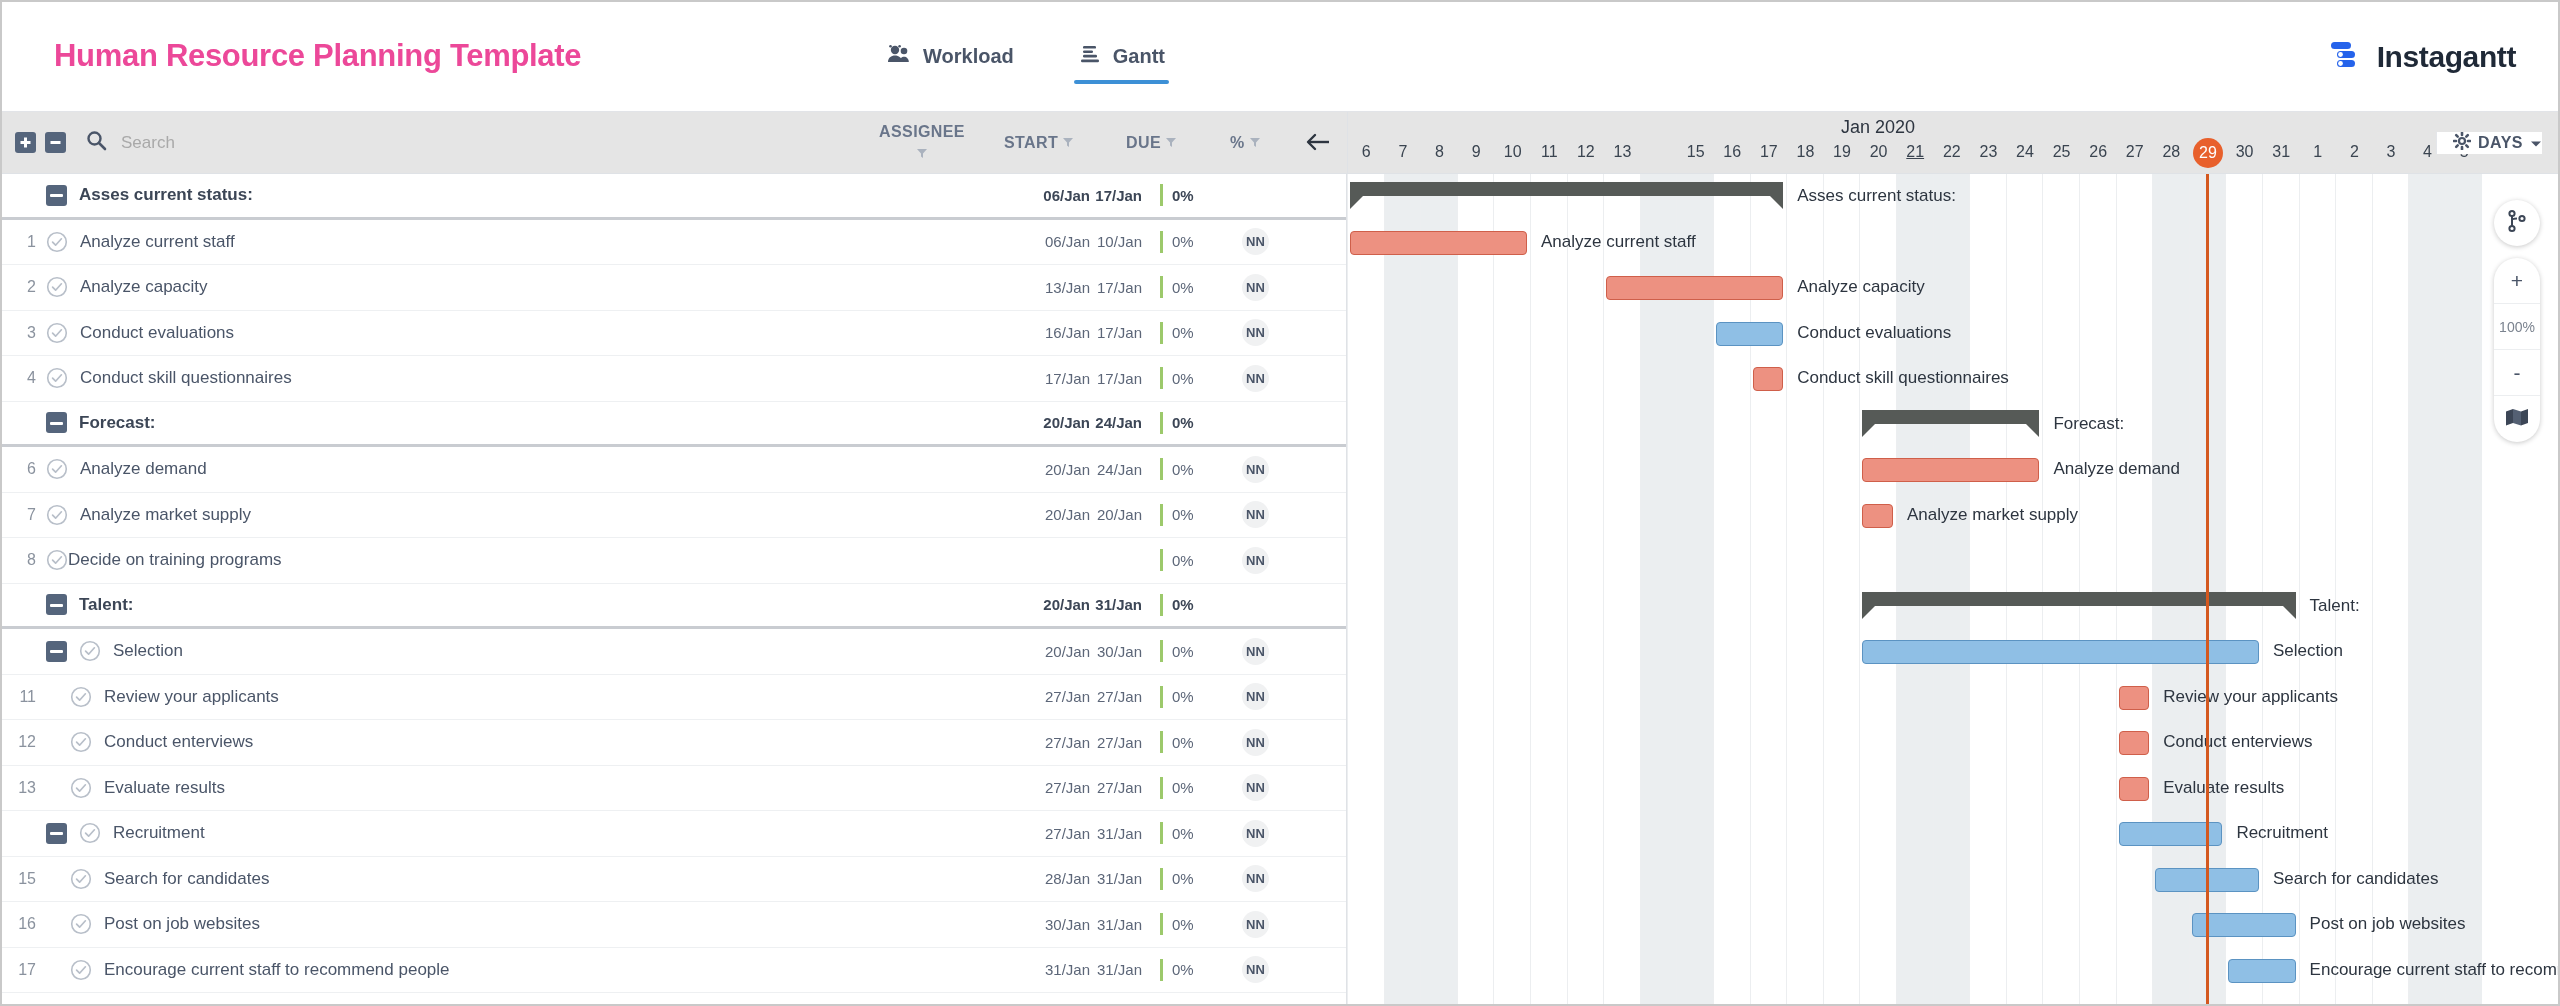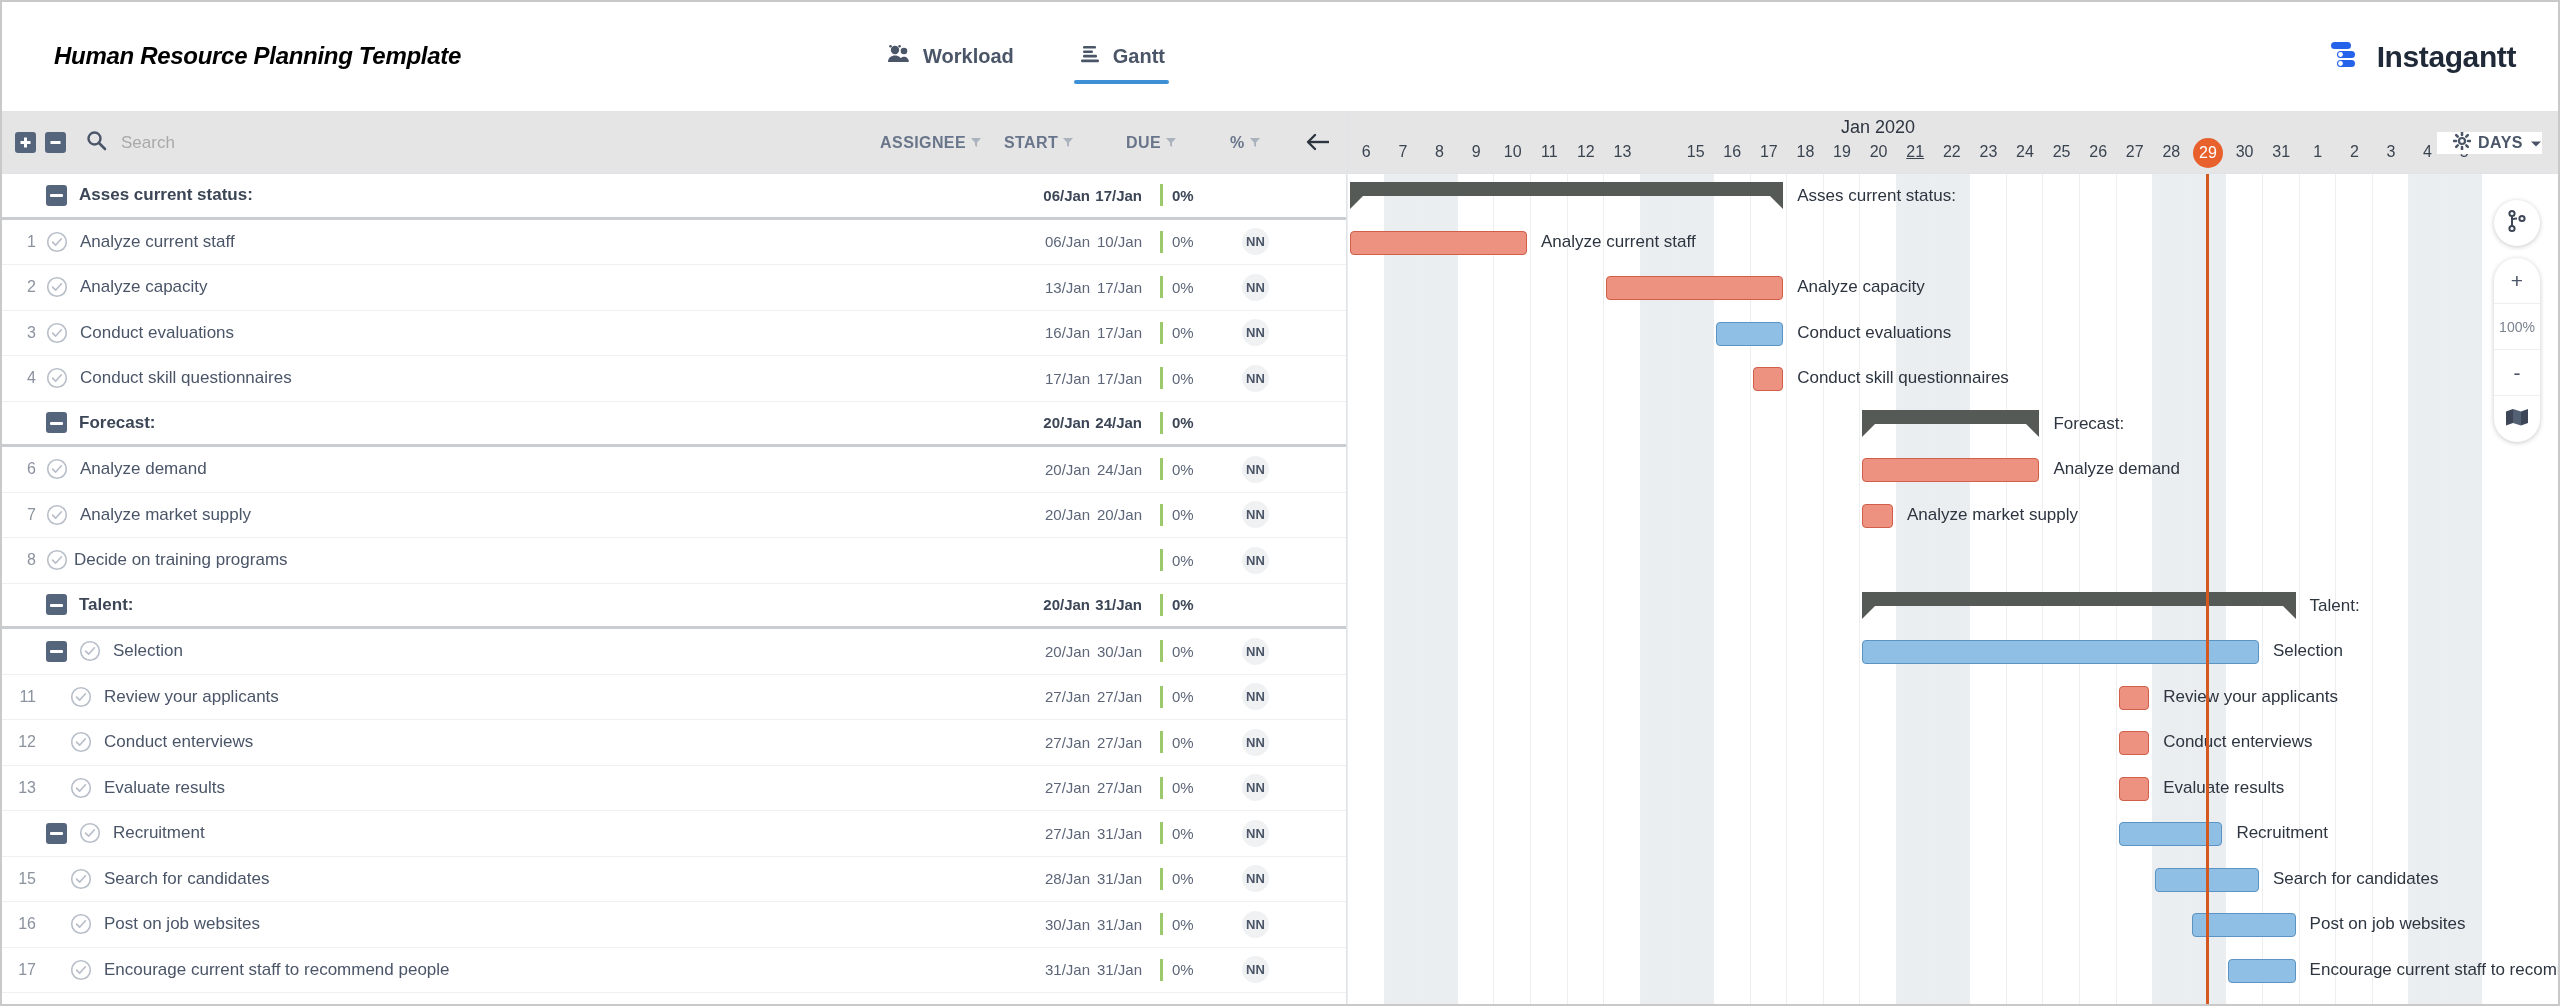--- a/index.html
+++ b/index.html
@@ -21,22 +21,22 @@
   .header {
     position: relative;
     height: 110px;
     background: #ffffff;
     border-bottom: 1px solid #e2e4e8;
     display: flex;
     align-items: center;
   }
   .title-block { padding-left: 52px; width: 880px; }
   .proj-title {
-    font-size: 24px; font-weight: bold; color: #000000;
-    letter-spacing: -0.3px; line-height: 1.1; font-style: italic;
+    font-size: 31px; font-weight: bold; color: #ec4899;
+    letter-spacing: -0.3px; line-height: 1.1;
   }
   .proj-sub {
     font-size: 16px; color: #a7adb8; margin-top: 7px;
   }
   .tabs { display: flex; gap: 56px; align-items: center; height: 110px; }
   .tab {
     position: relative; display: flex; align-items: center; gap: 11px;
     height: 110px; padding: 0 4px;
     font-size: 20px; font-weight: bold; color: #4a5568;
     cursor: pointer;
@@ -74,21 +74,21 @@
   .search-input::placeholder { color: #a9a9a9; }
   .col-heads {
     position: absolute; left: 860px; top: 0; height: 62px;
     display: flex; align-items: center;
   }
   .col-head {
     display: flex; align-items: center; gap: 4px;
     font-size: 16px; font-weight: bold; color: #69758a;
     letter-spacing: 0.4px; cursor: pointer;
   }
-  .ch-assignee { width: 120px; justify-content: flex-end; }
+  .ch-assignee { width: 120px; justify-content: space-between; flex-direction: column; }
   .ch-start { width: 100px; margin-left: 22px; }
   .ch-due   { width: 80px;  margin-left: 22px; }
   .ch-pct   { width: 48px;  margin-left: 24px; }
   .back-arrow {
     margin-left: 26px; cursor: pointer; color: #4a5568;
     font-size: 26px; line-height: 1;
   }
   .timeline-head {
     position: absolute; left: 1345px; right: 0; top: 0; height: 62px;
     border-left: 1px solid #dfe2e6;
@@ -527,21 +527,21 @@
           <div class="cell-start">20/Jan</div>
           <div class="cell-due">20/Jan</div>
           <div class="pct-wrap">
             <span class="pct-bar"></span>
             <span class="pct-txt">0%</span>
           </div>
           <div class="avatar">NN</div>
         </div>
         <div class="row">
           <div class="num">8</div>
-          <div style="display: flex; align-items: center; gap: 6px; margin-left: 0px;">
+          <div style="display: flex; align-items: center; gap: 0; margin-left: 0px;">
             <span class="check-circle"><svg width="22" height="22" viewBox="0 0 22 22">
                 <circle cx="11" cy="11" r="9.3" fill="none" stroke="#b8bfc9" stroke-width="1.6"></circle>
                 <polyline points="6.6,11.2 9.6,14.2 15.4,7.8" fill="none" stroke="#b8bfc9" stroke-width="1.7" stroke-linecap="round" stroke-linejoin="round"></polyline>
               </svg></span>
             <div class="task-name">Decide on training programs</div>
           </div>
           <div class="cell-start"></div>
           <div class="cell-due"></div>
           <div class="pct-wrap">
             <span class="pct-bar"></span>

